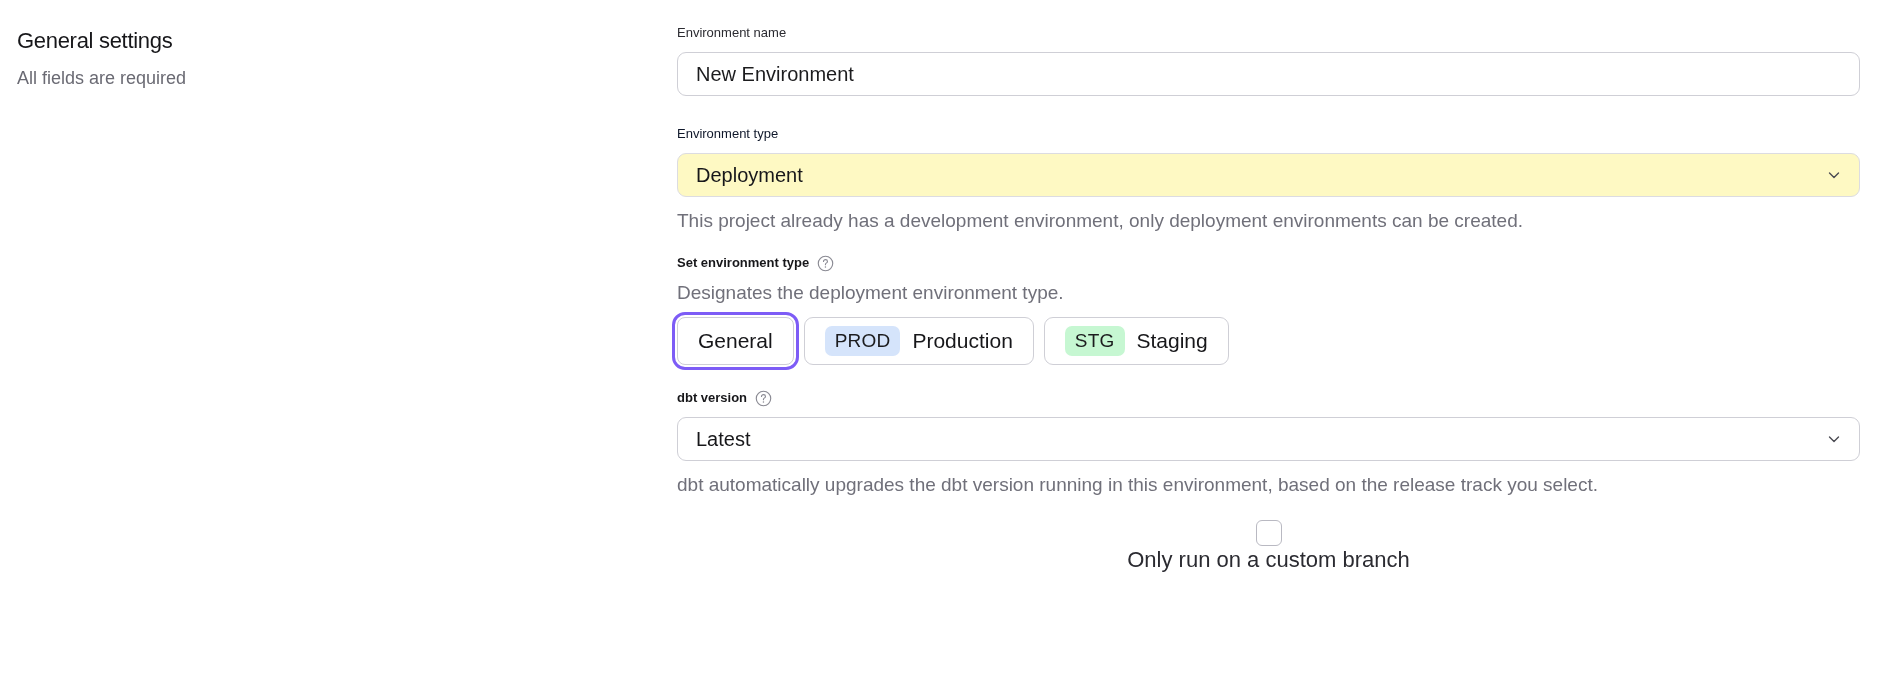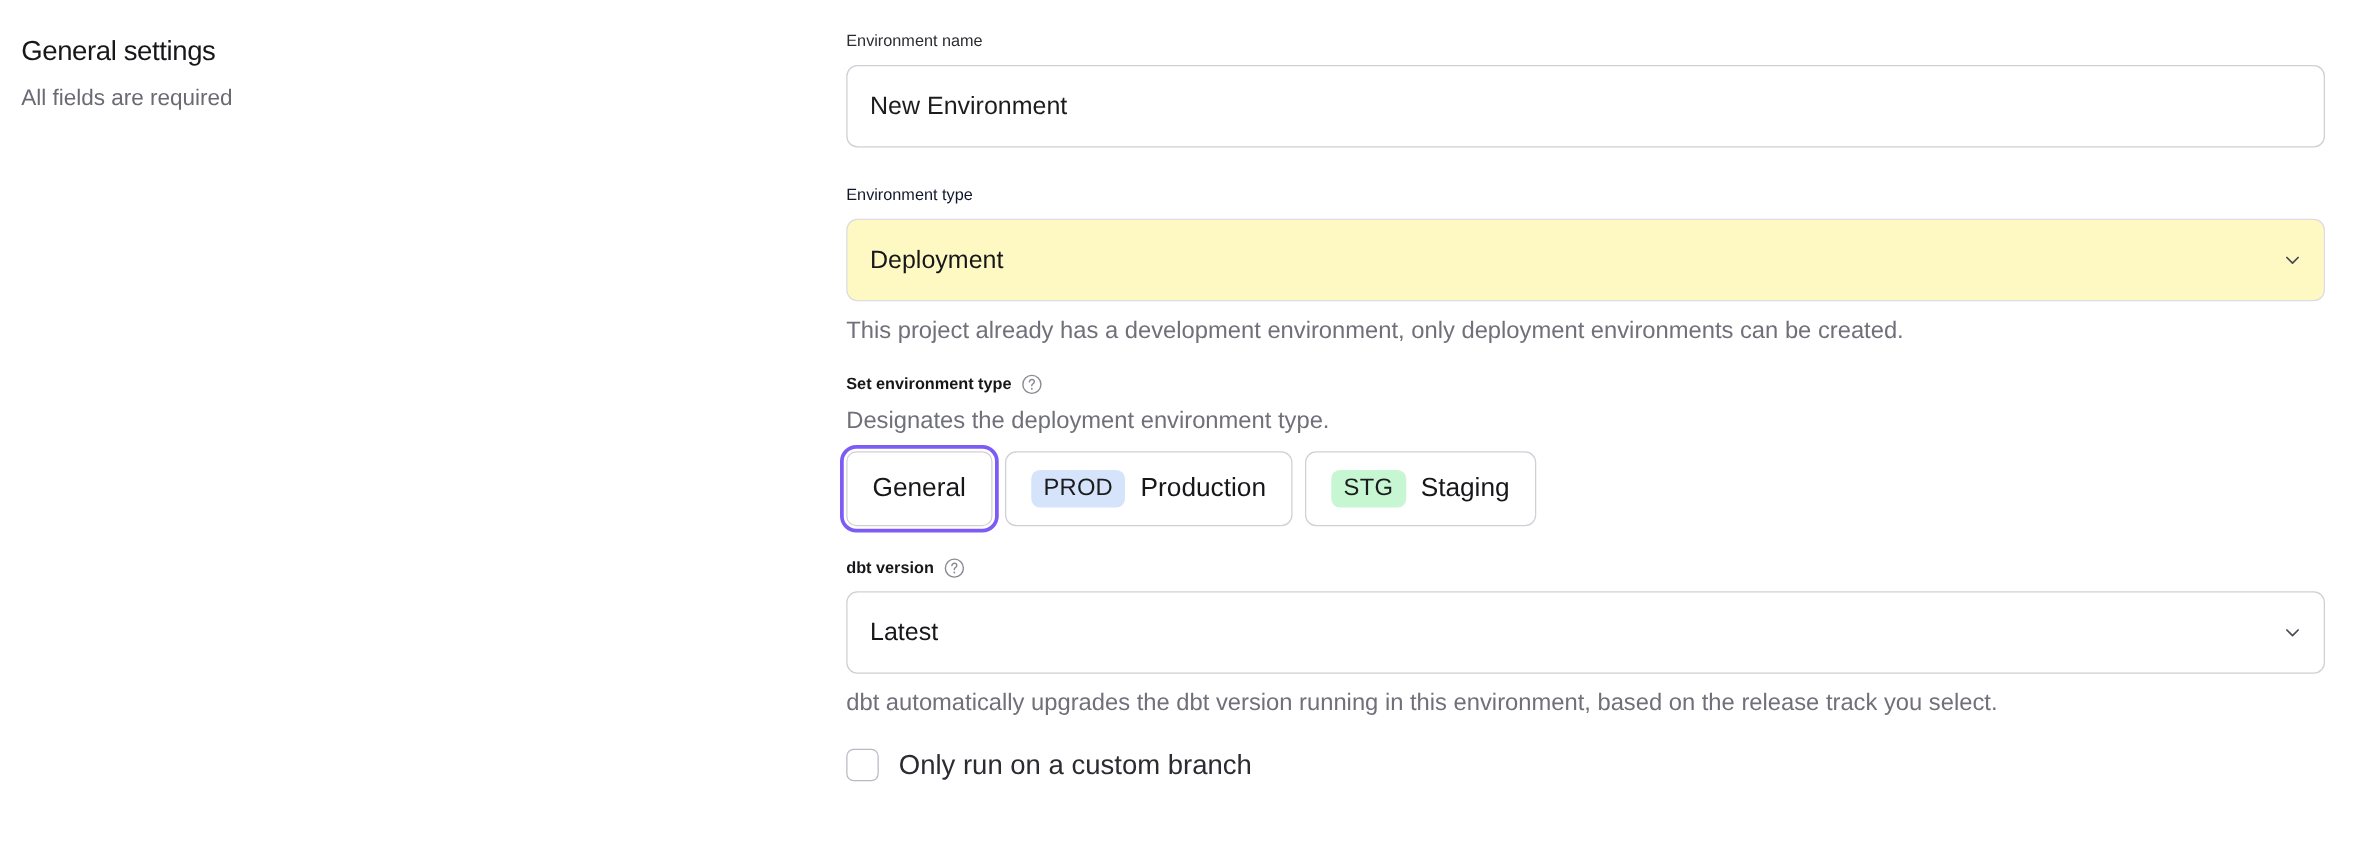--- a/index.html
+++ b/index.html
@@ -77,21 +77,21 @@
     height: 19px;
     flex: 0 0 19px;
     color: #8a8a93;
     cursor: pointer;
   }
   .help-icon svg { display: block; }
 
   .text-input,
   .select-box {
     width: 100%;
-    height: 66px;
+    height: 44px;
     border: 1px solid #cfcfd6;
     border-radius: 9px;
     background: #ffffff;
     font-family: "Liberation Sans", sans-serif;
     font-size: 20px;
     color: #1c1c1e;
     padding: 0 18px;
     display: flex;
     align-items: center;
     outline: none;
@@ -135,21 +135,21 @@
     font-weight: 400;
   }
 
   
   .toggle-row {
     display: flex;
     gap: 10px;
     align-items: center;
   }
   .toggle-btn {
-    height: 60px;
+    height: 48px;
     border: 1px solid #cfcfd6;
     border-radius: 9px;
     background: #ffffff;
     display: inline-flex;
     align-items: center;
     gap: 12px;
     padding: 0 20px;
     font-family: "Liberation Sans", sans-serif;
     font-size: 21px;
     color: #17171a;
@@ -173,21 +173,21 @@
     color: #1c1c1e;
     letter-spacing: 0.2px;
   }
   .badge-stg { background: #c6f7d2; }
   .badge-prod { background: #d5e4fb; }
 
   
   .checkbox-row {
     display: flex;
     align-items: center;
-    gap: 16px;
+    flex-direction: column;
   }
   .checkbox {
     width: 26px;
     height: 26px;
     flex: 0 0 26px;
     border: 1px solid #b9b9c2;
     border-radius: 6px;
     background: #ffffff;
     cursor: pointer;
   }

